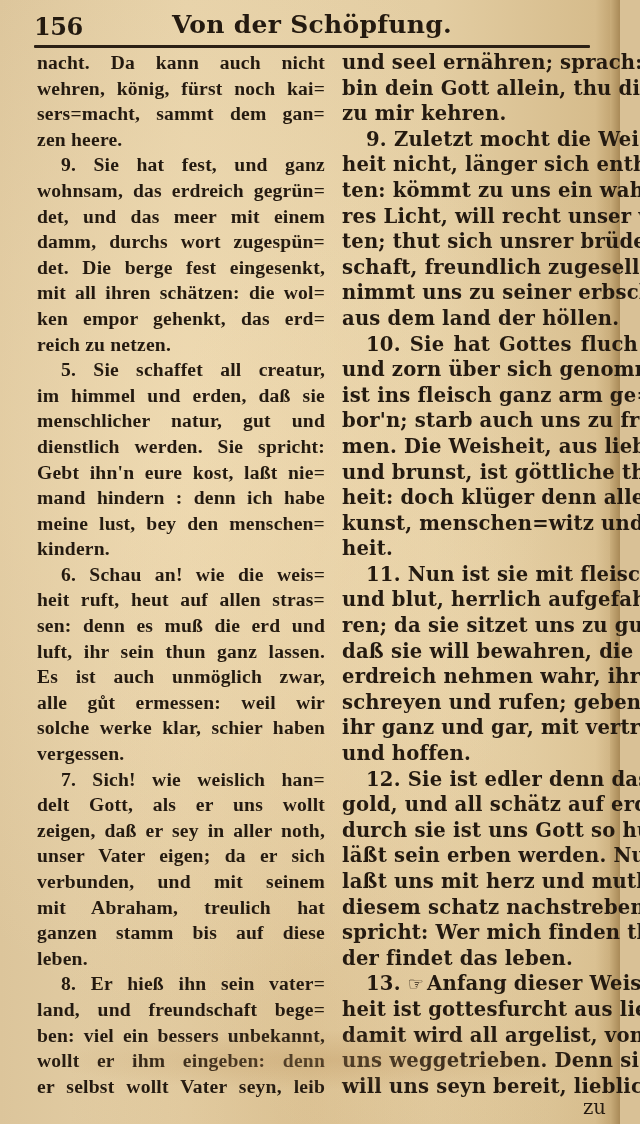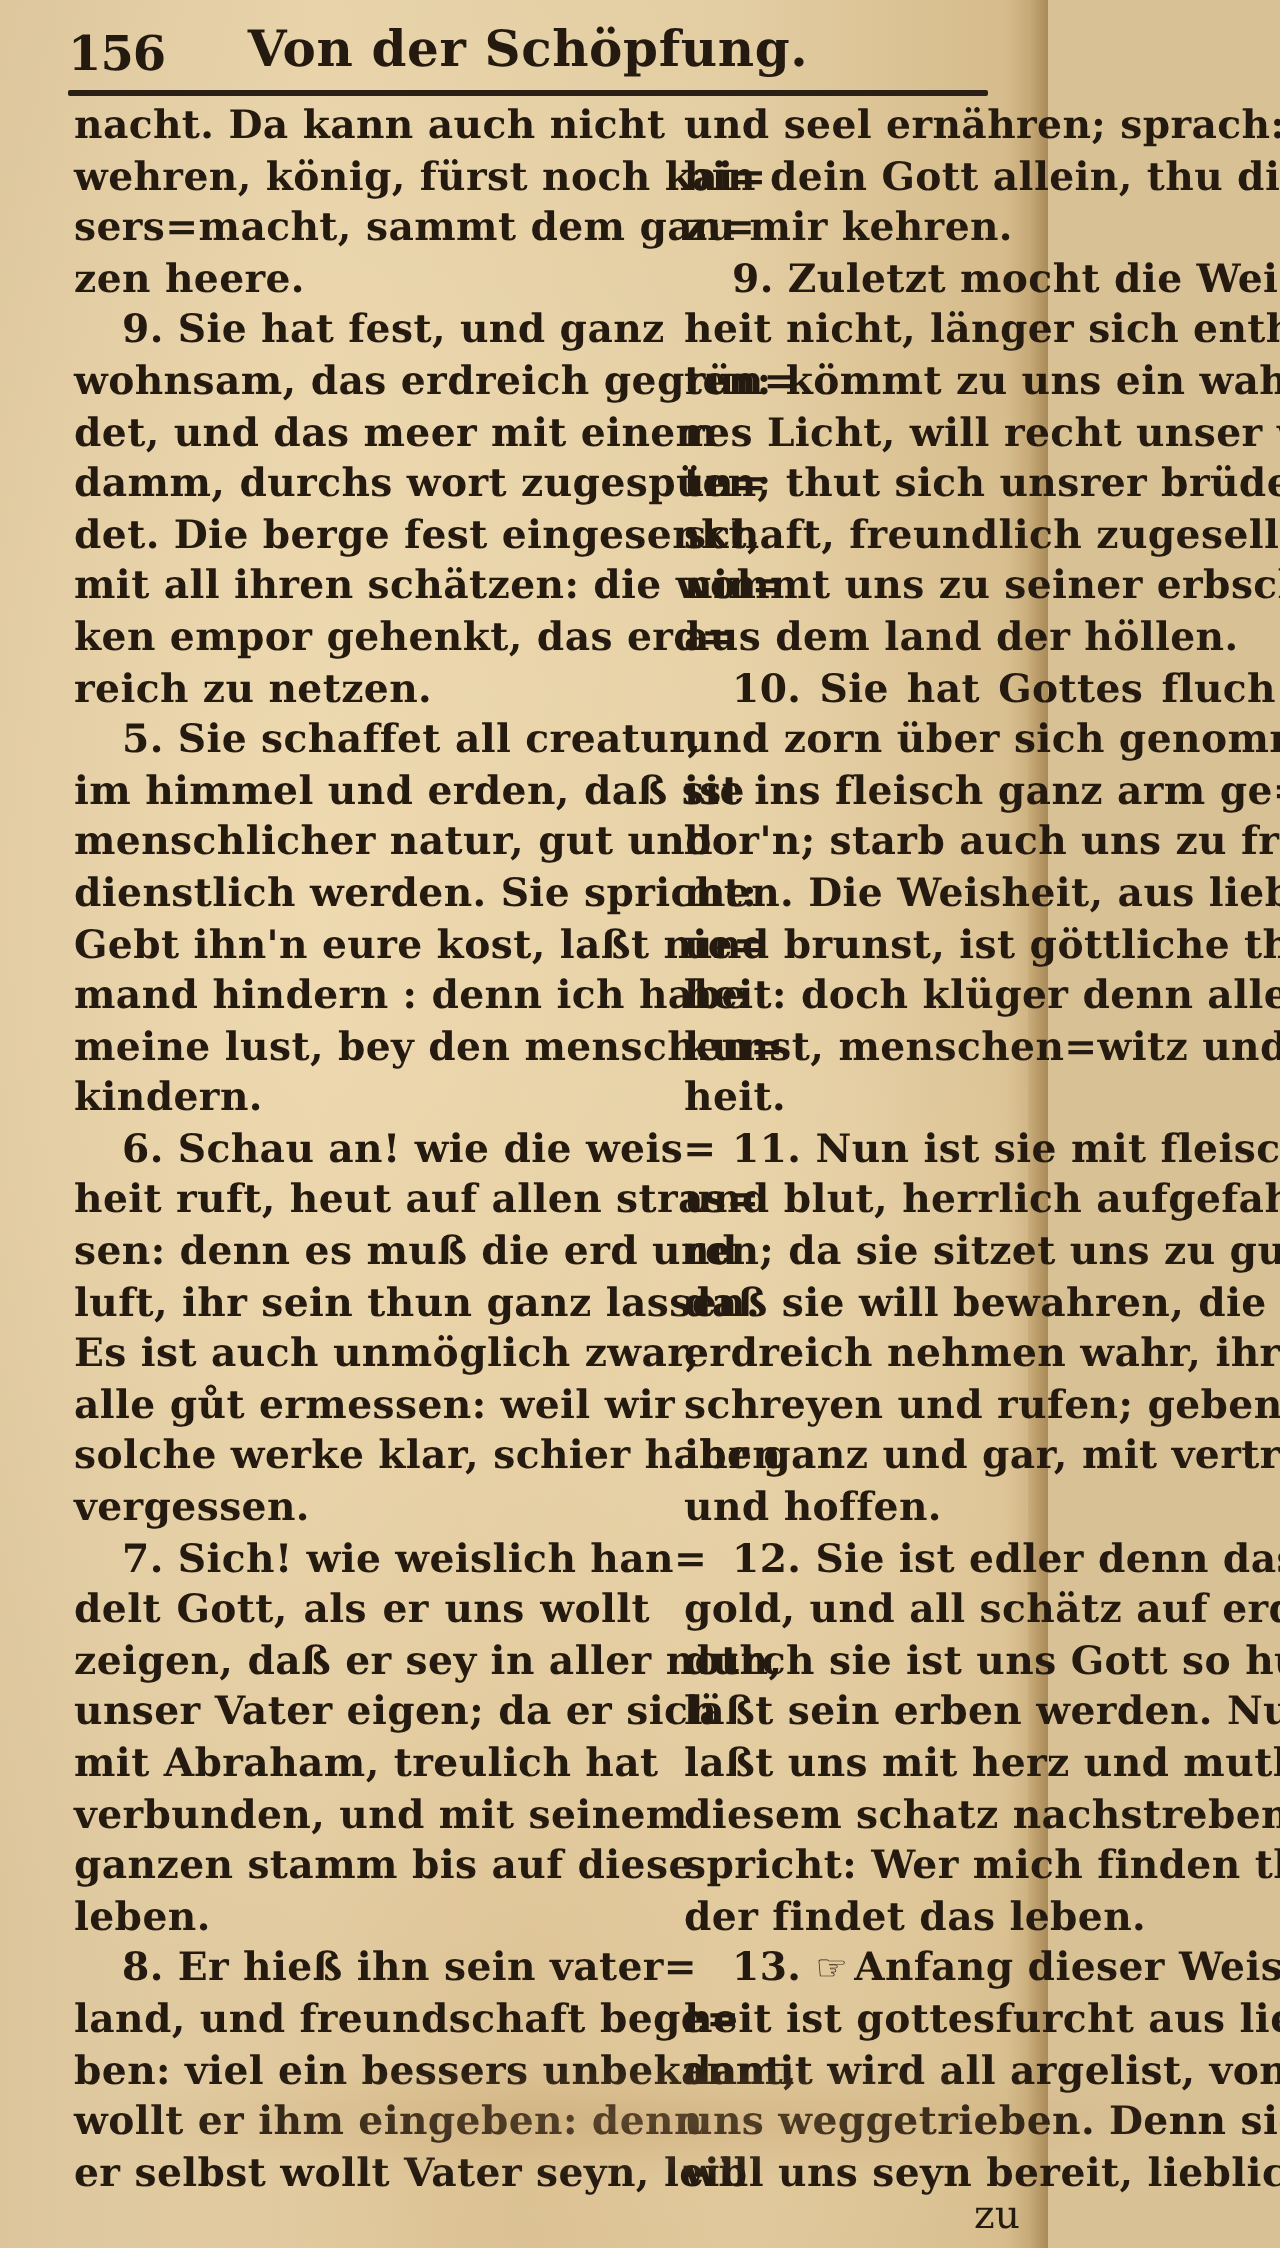--- a/index.html
+++ b/index.html
@@ -3,21 +3,21 @@
 <meta charset="utf-8">
 <style>
   html, body { margin: 0; padding: 0; }
   body {
     width: 640px; height: 1124px; overflow: hidden;
     background: #d9c196;
     font-family: "DejaVu Serif", serif;
   }
   .page {
     position: relative;
-    width: 524px; height: 1124px;
+    width: 620px; height: 1124px;
     background:
       radial-gradient(ellipse at 30% 40%, rgba(245,225,185,0.55), rgba(0,0,0,0) 60%),
       radial-gradient(ellipse at 75% 60%, rgba(240,220,180,0.45), rgba(0,0,0,0) 55%),
       radial-gradient(ellipse at 50% 95%, rgba(200,165,110,0.35), rgba(0,0,0,0) 55%),
       linear-gradient(90deg, #dcc59b 0%, #e6d1a8 30%, #e3cda2 70%, #d6bc8c 96%, #b99a66 100%);
     color: #241a10;
   }
   .edge {
     position: absolute; right: 0; top: 0; width: 10px; height: 1124px;
     background: linear-gradient(90deg, #c9ad7b, #a98a58);
@@ -35,21 +35,21 @@
   }
   .rule {
     position: absolute; left: 34px; right: 30px; top: 45px; height: 3px;
     background: #2b2015; border-radius: 1px;
   }
   .col {
     position: absolute; top: 50px;
     font-size: 19.6px; line-height: 25.6px; font-weight: bold;
     letter-spacing: 0.2px;
   }
-  .col-left { left: 37px; width: 288px; }
+  .col-left { left: 37px; width: 288px; font-family: Liberation Serif, serif; }
   .col-right { left: 342px; width: 296px; }
   .line { display: block; white-space: nowrap; text-align: justify; text-align-last: justify; height: 25.6px; }
   .line.last { text-align-last: left; }
   .line.indent { padding-left: 24px; }
   .catchword {
     position: absolute; right: 14px; top: 1096px;
     font-size: 19.6px; font-weight: normal;
   }
   .hand-icon { display: inline-block; font-weight: normal; font-size: 18px; margin-right: 3px; }
   .stain {
@@ -96,22 +96,22 @@
       <span class="line">sen: denn es muß die erd und</span>
       <span class="line">luft, ihr sein thun ganz lassen.</span>
       <span class="line">Es ist auch unmöglich zwar,</span>
       <span class="line">alle gůt ermessen: weil wir</span>
       <span class="line">solche werke klar, schier haben</span>
       <span class="line last">vergessen.</span>
       <span class="line indent">7. Sich! wie weislich han=</span>
       <span class="line">delt Gott, als er uns wollt</span>
       <span class="line">zeigen, daß er sey in aller noth,</span>
       <span class="line">unser Vater eigen; da er sich</span>
+      <span class="line">verbunden, und mit seinem</span>
       <span class="line">mit Abraham, treulich hat</span>
-      <span class="line">verbunden, und mit seinem</span>
       <span class="line">ganzen stamm bis auf diese</span>
       <span class="line last">leben.</span>
       <span class="line indent">8. Er hieß ihn sein vater=</span>
       <span class="line">land, und freundschaft bege=</span>
       <span class="line">ben: viel ein bessers unbekannt,</span>
       <span class="line">wollt er ihm eingeben: denn</span>
       <span class="line">er selbst wollt Vater seyn, leib</span>
     </div>
   <div class="col col-right" id="col-right">
       <span class="line">und seel ernähren; sprach: Ich</span>

